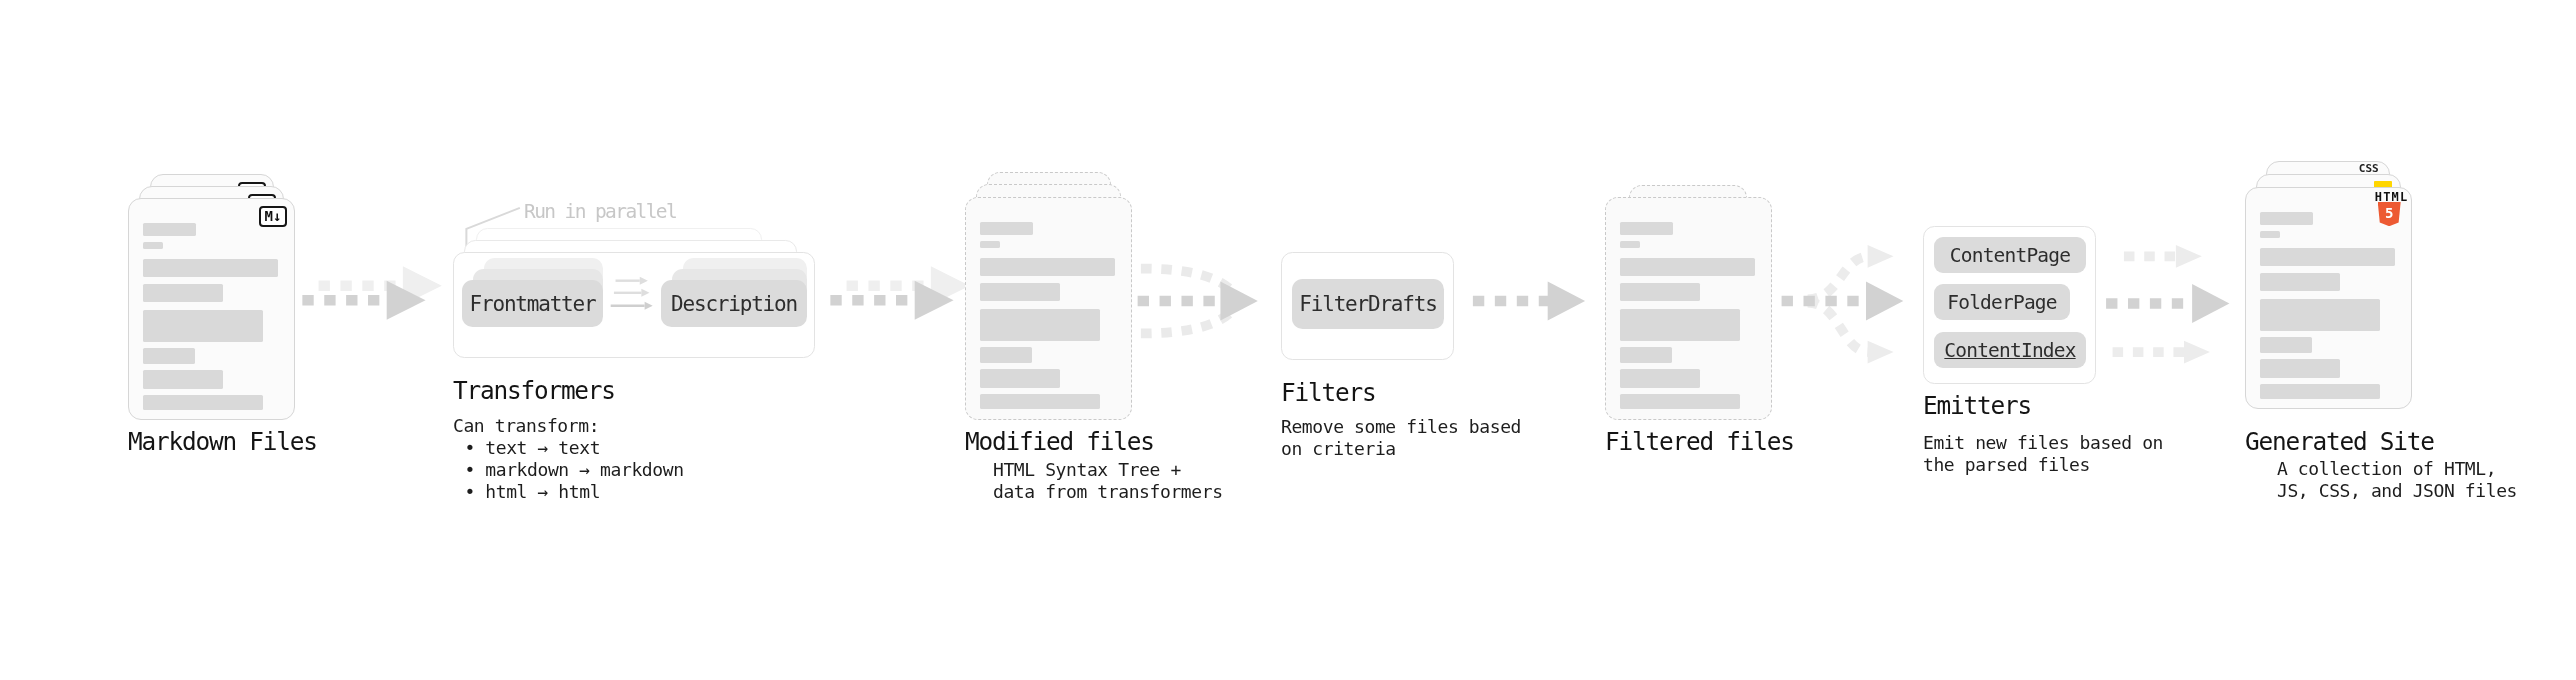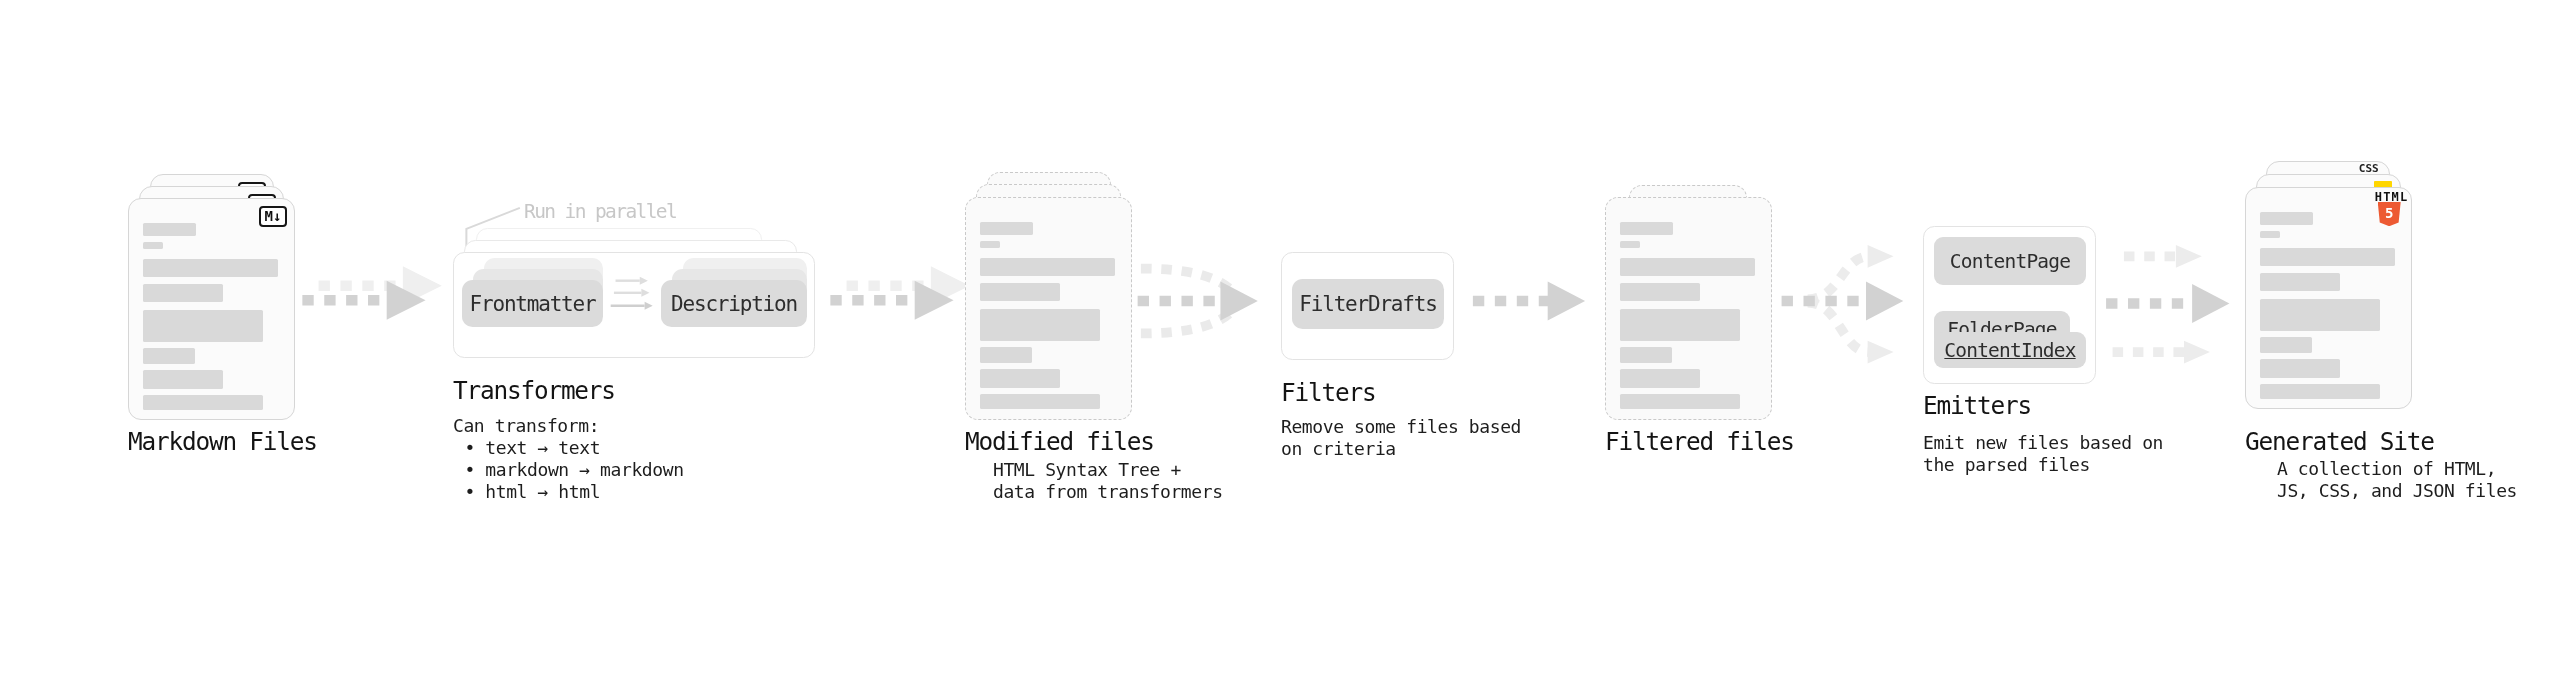--- a/index.html
+++ b/index.html
@@ -197,22 +197,22 @@
     <path d="M 36 83 C 76 83 78 30 112 30" fill="none" stroke="#ececec" stroke-width="12" stroke-dasharray="13 12"></path>
     <polygon points="110,16 110,44 142,30" fill="#ececec"></polygon>
     <path d="M 36 87 C 76 87 78 148 112 148" fill="none" stroke="#ececec" stroke-width="12" stroke-dasharray="13 12"></path>
     <polygon points="110,134 110,162 142,148" fill="#ececec"></polygon>
     <line x1="4" y1="85" x2="110" y2="85" stroke="#d2d2d2" stroke-width="13" stroke-dasharray="14 13"></line>
     <polygon points="108,61 108,109 154,85" fill="#d2d2d2"></polygon>
   </svg>
 
   <div class="stage">
     <div class="obox" style="left:1923px;top:226px;width:173px;height:158px;"></div>
-    <div class="pill small" style="left:1934px;top:237px;width:152px;height:48px;">ContentPage</div>
-    <div class="pill small" style="left:1934px;top:284px;width:136px;height:36px;margin-top:27px;">FolderPage</div>
+    <div class="pill small" style="left:1934px;top:237px;width:152px;height:36px;">ContentPage</div>
+    <div class="pill small" style="left:1934px;top:284px;width:136px;height:36px;">FolderPage</div>
     <div class="pill small" style="left:1934px;top:332px;width:152px;height:36px;text-decoration:underline;">ContentIndex</div>
     <div class="title" style="left:1923px;top:392px;">Emitters</div>
     <div class="sub" style="left:1923px;top:432px;">
       <div>Emit new files based on</div>
       <div>the parsed files</div>
     </div>
   </div>
 
   <svg class="arrow" style="left:2101px;top:232px;" width="140" height="142" viewBox="0 0 172 175">
     <line x1="28" y1="30" x2="94" y2="30" stroke="#ececec" stroke-width="12" stroke-dasharray="13 12"></line>

